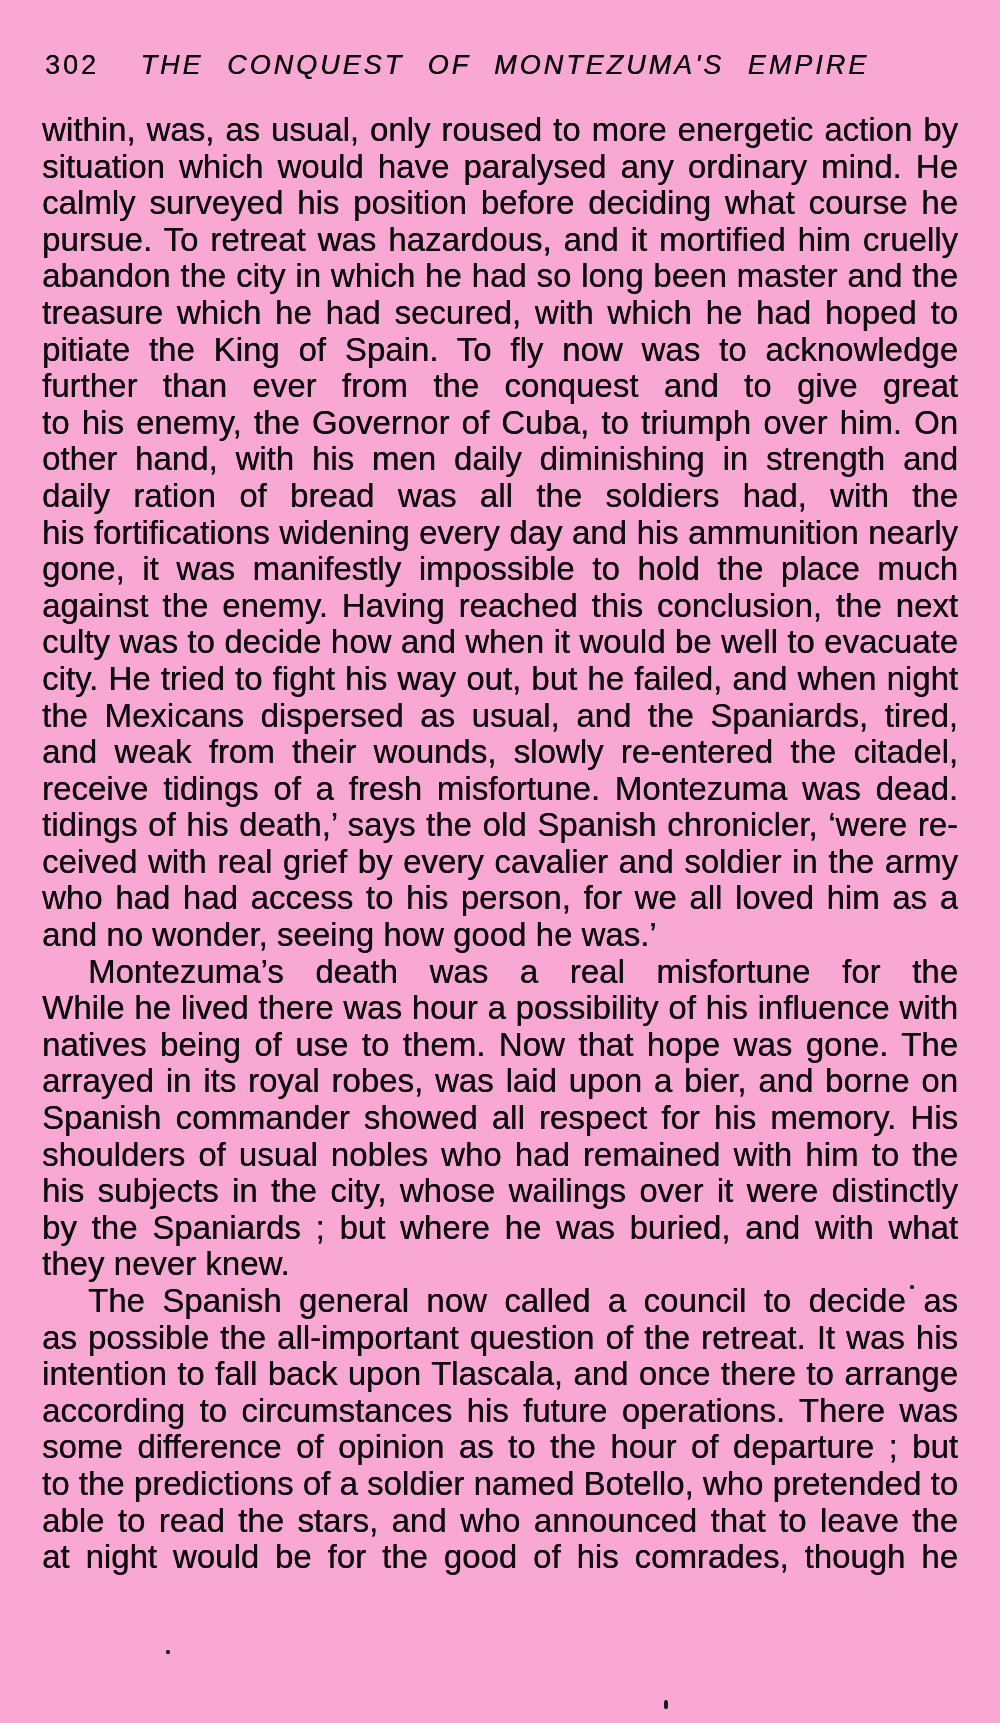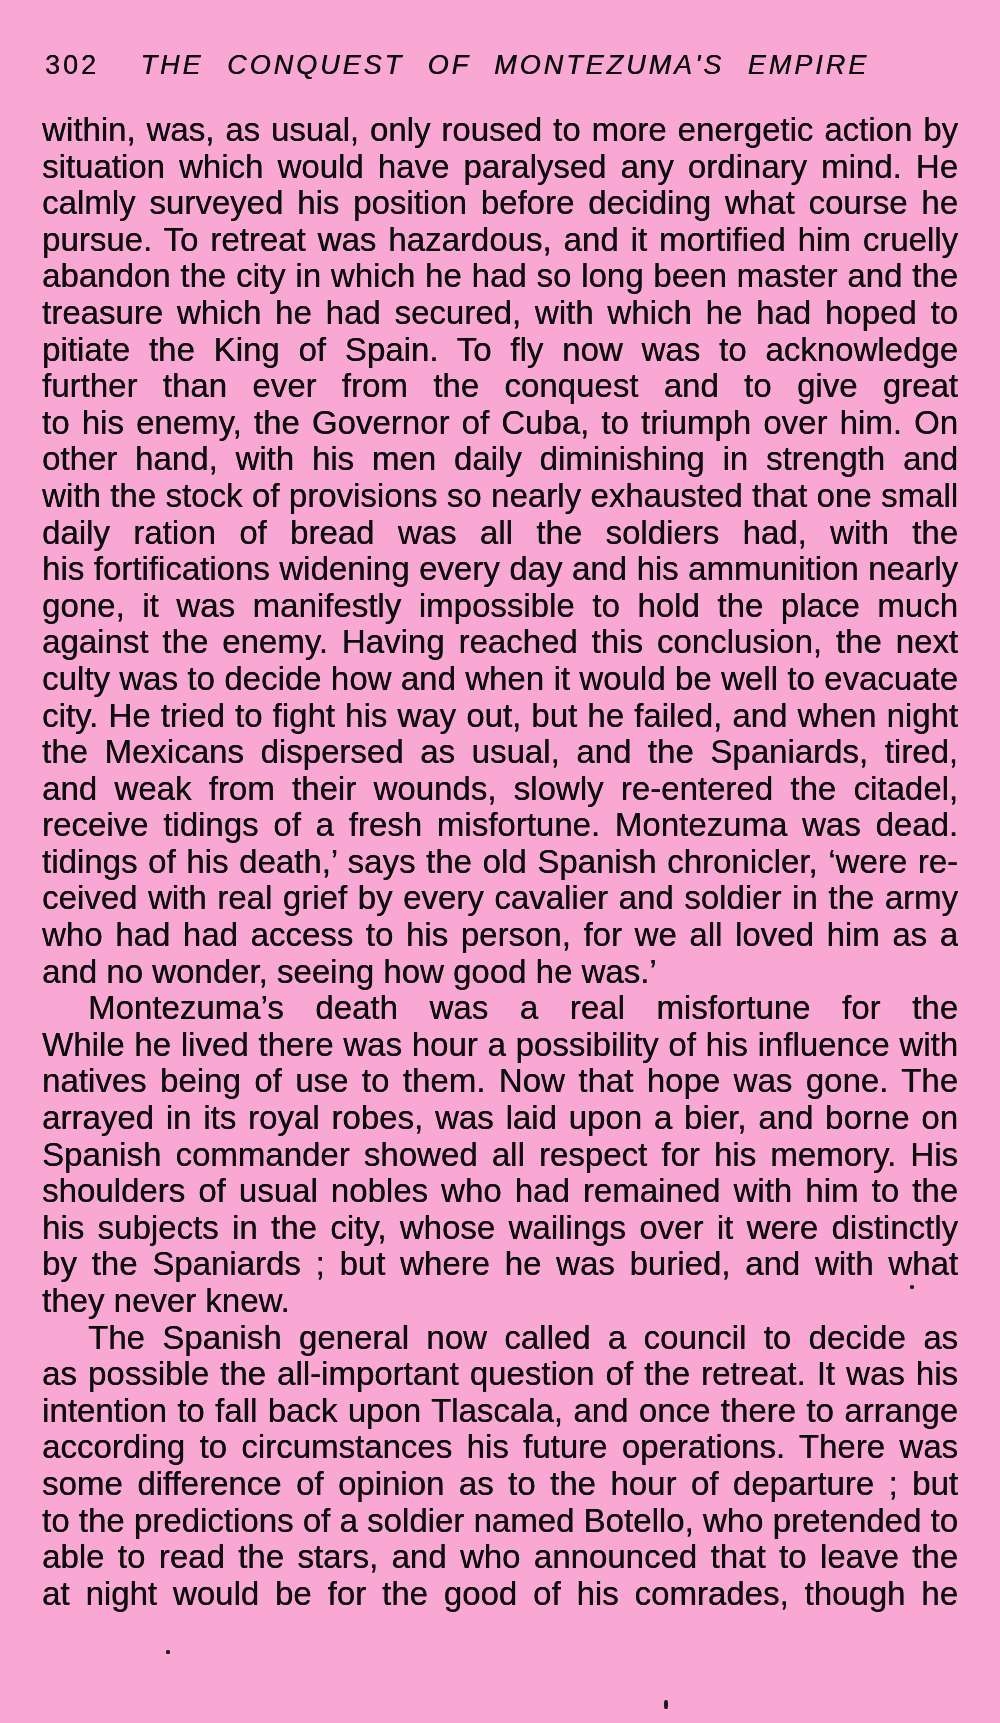--- a/index.html
+++ b/index.html
@@ -68,21 +68,20 @@
       <div class="line">within, was, as usual, only roused to more energetic action by a</div>
       <div class="line">situation which would have paralysed any ordinary mind. He</div>
       <div class="line">calmly surveyed his position before deciding what course he would</div>
       <div class="line">pursue. To retreat was hazardous, and it mortified him cruelly to</div>
       <div class="line">abandon the city in which he had so long been master and the rich</div>
       <div class="line">treasure which he had secured, with which he had hoped to pro-</div>
       <div class="line">pitiate the King of Spain. To fly now was to acknowledge himself</div>
       <div class="line">further than ever from the conquest and to give great opportunity</div>
       <div class="line">to his enemy, the Governor of Cuba, to triumph over him. On the</div>
       <div class="line">other hand, with his men daily diminishing in strength and numbers,</div>
-      <div class="line">with the stock of provisions so nearly exhausted that one small</div>
       <div class="line">daily ration of bread was all the soldiers had, with the breaches in</div>
       <div class="line">his fortifications widening every day and his ammunition nearly</div>
       <div class="line">gone, it was manifestly impossible to hold the place much longer</div>
       <div class="line">against the enemy. Having reached this conclusion, the next diffi-</div>
       <div class="line">culty was to decide how and when it would be well to evacuate the</div>
       <div class="line">city. He tried to fight his way out, but he failed, and when night fell</div>
       <div class="line">the Mexicans dispersed as usual, and the Spaniards, tired, famished,</div>
       <div class="line">and weak from their wounds, slowly re-entered the citadel, only to</div>
       <div class="line">receive tidings of a fresh misfortune. Montezuma was dead. ‘The</div>
       <div class="line">tidings of his death,’ says the old Spanish chronicler, ‘were re-</div>

